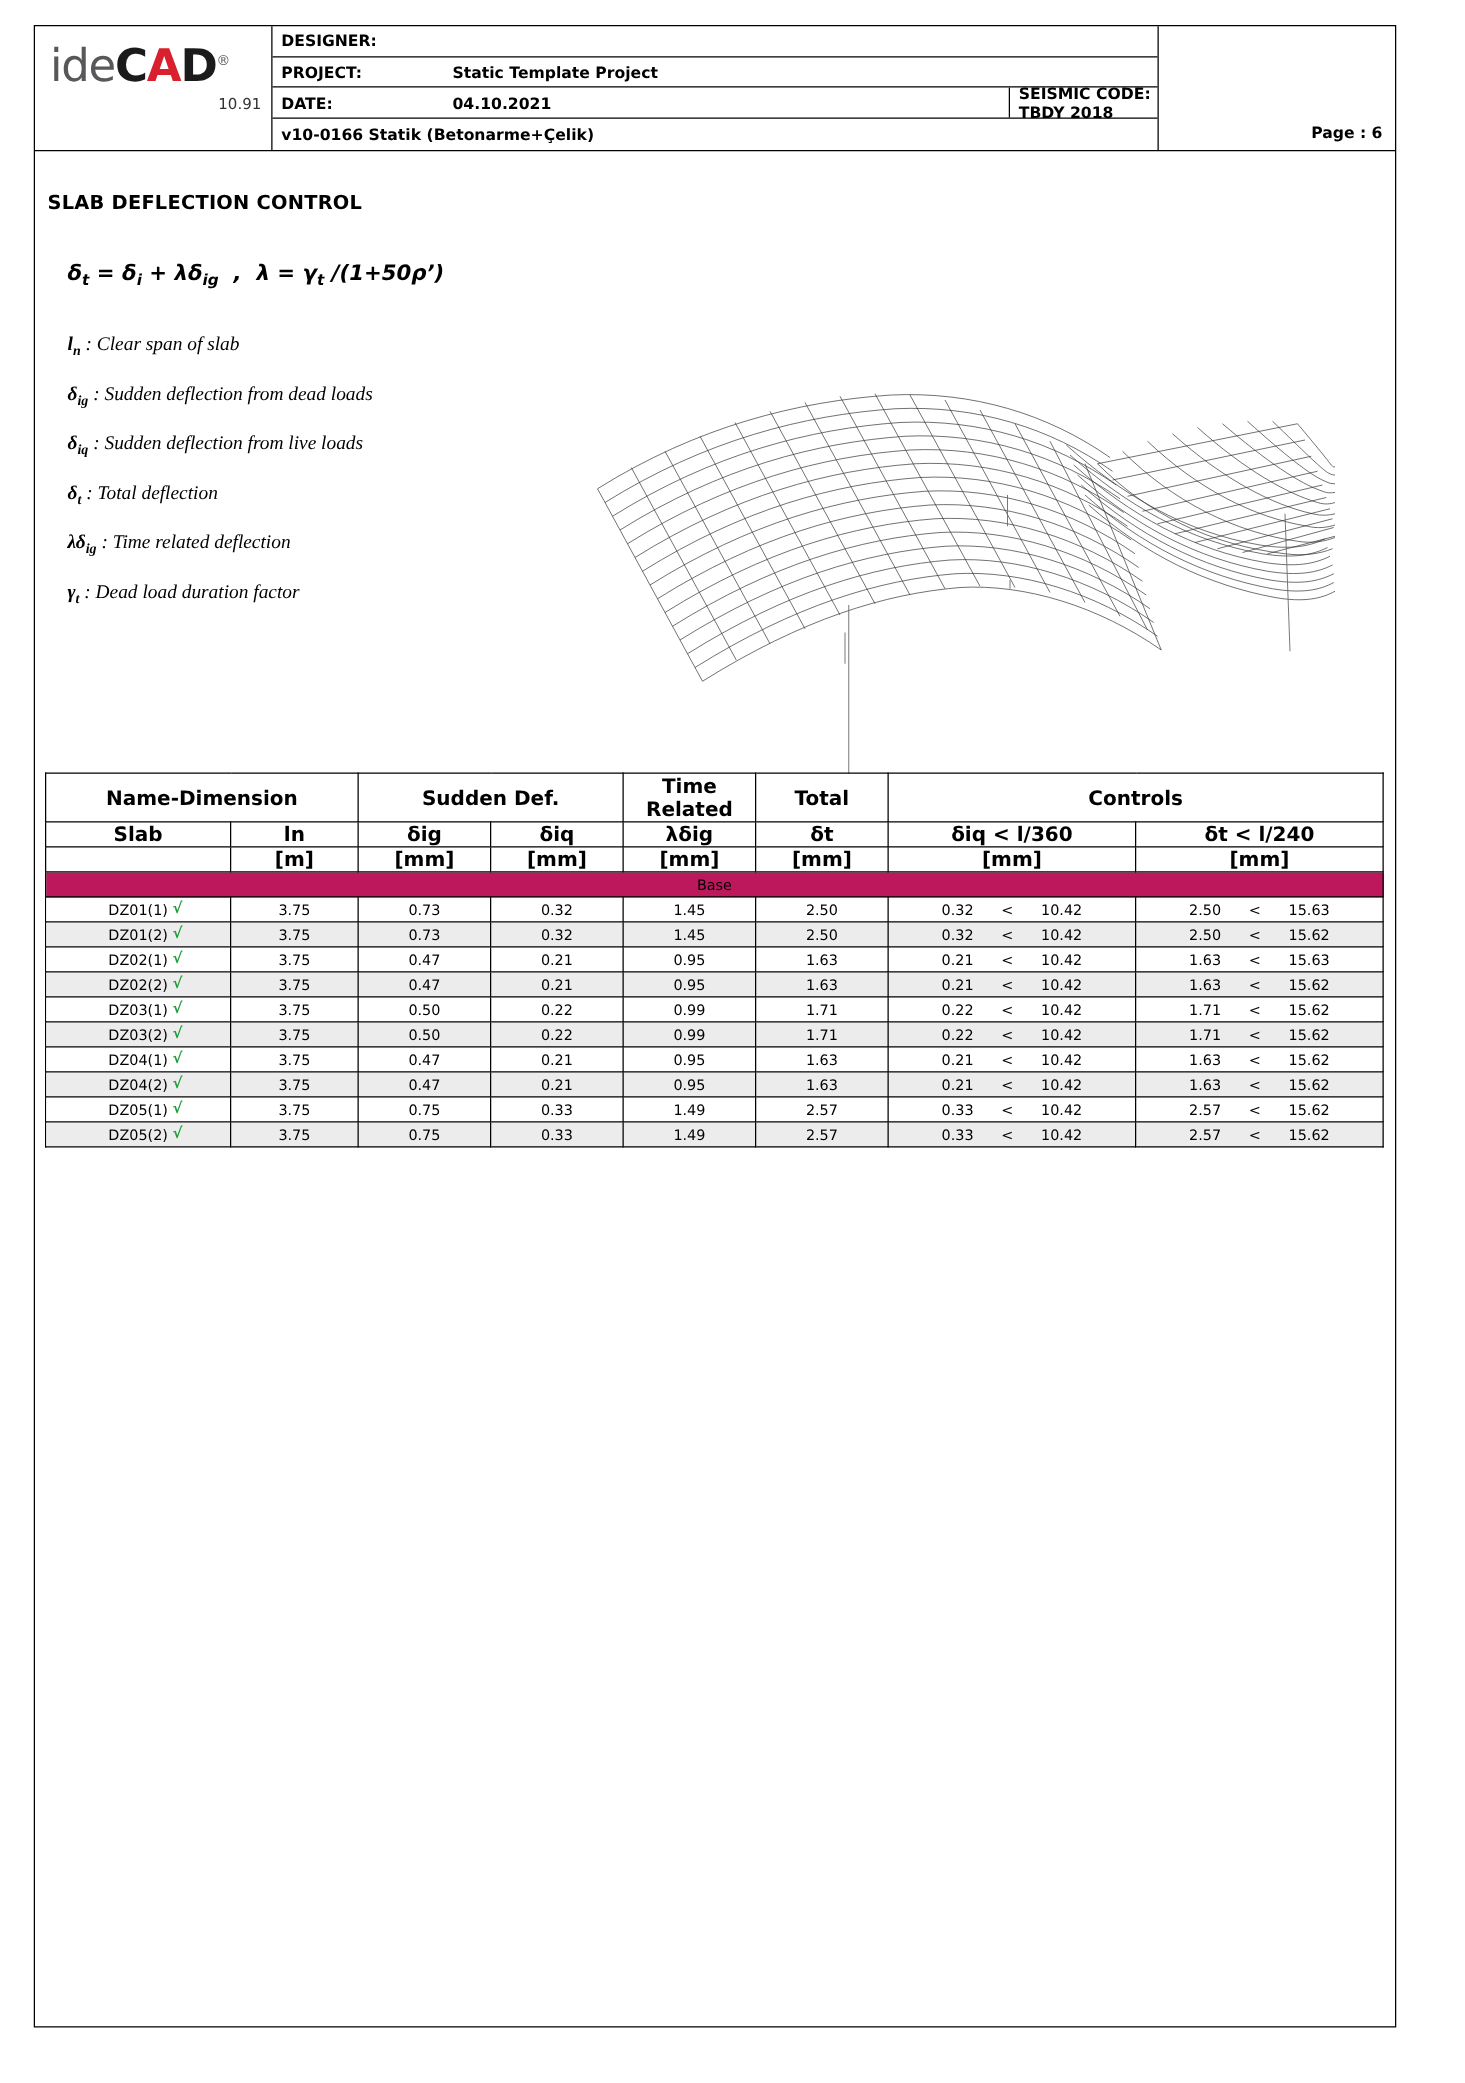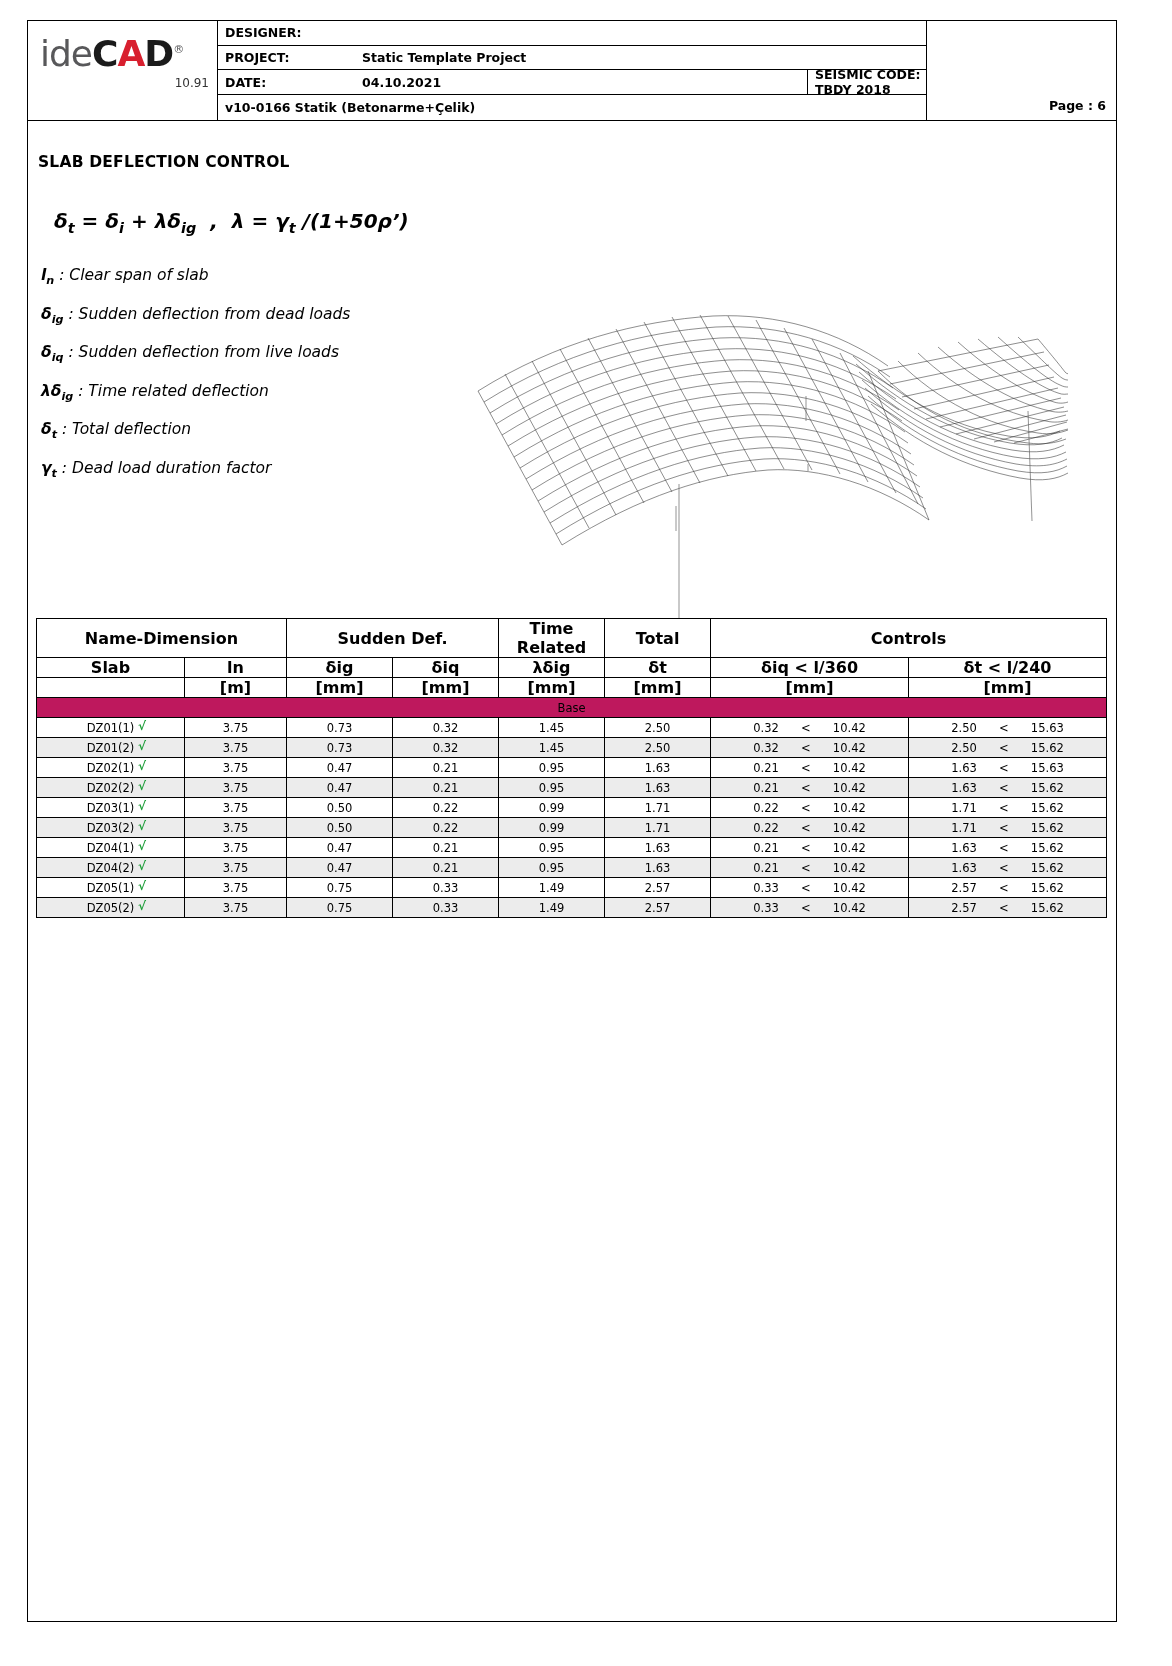--- a/index.html
+++ b/index.html
@@ -134,29 +134,30 @@
     left: 10px;
     top: 32px;
     font-size: 15.5px;
     font-weight: bold;
     letter-spacing: 0.2px;
   }
   .formula {
     position: absolute;
     left: 26px;
     top: 88px;
-    font-size: 20px;
+    font-size: 17px;
     font-weight: bold;
     font-style: italic;
   }
   .legend {
     position: absolute;
-    left: 13px;
+    left: 26px;
     top: 145px;
     width: 420px;
+    font-family: Liberation Serif, serif;
   }
   .legend-item {
     font-size: 15.5px;
     font-style: italic;
     margin-bottom: 16.5px;
     line-height: 1.25;
   }
   .legend-item b {
     font-style: italic;
     font-weight: bold;
@@ -287,24 +288,24 @@
       <div class="legend-item">
         <b>l<sub>n</sub></b><span> : Clear span of slab</span>
       </div>
       <div class="legend-item">
         <b>δ<sub>ig</sub></b><span> : Sudden deflection from dead loads</span>
       </div>
       <div class="legend-item">
         <b>δ<sub>iq</sub></b><span> : Sudden deflection from live loads</span>
       </div>
       <div class="legend-item">
+        <b>δ<sub>t</sub></b><span> : Total deflection</span>
+      </div>
+      <div class="legend-item">
         <b>λδ<sub>ig</sub></b><span> : Time related deflection</span>
-      </div>
-      <div class="legend-item">
-        <b>δ<sub>t</sub></b><span> : Total deflection</span>
       </div>
       <div class="legend-item">
         <b>γ<sub>t</sub></b><span> : Dead load duration factor</span>
       </div>
     </div>
 
     <div class="figure">
       <svg width="620" height="410" viewBox="0 0 620 410">
         <g stroke="#1a1a1a" stroke-width="0.55" fill="none" opacity="0.9">
 

